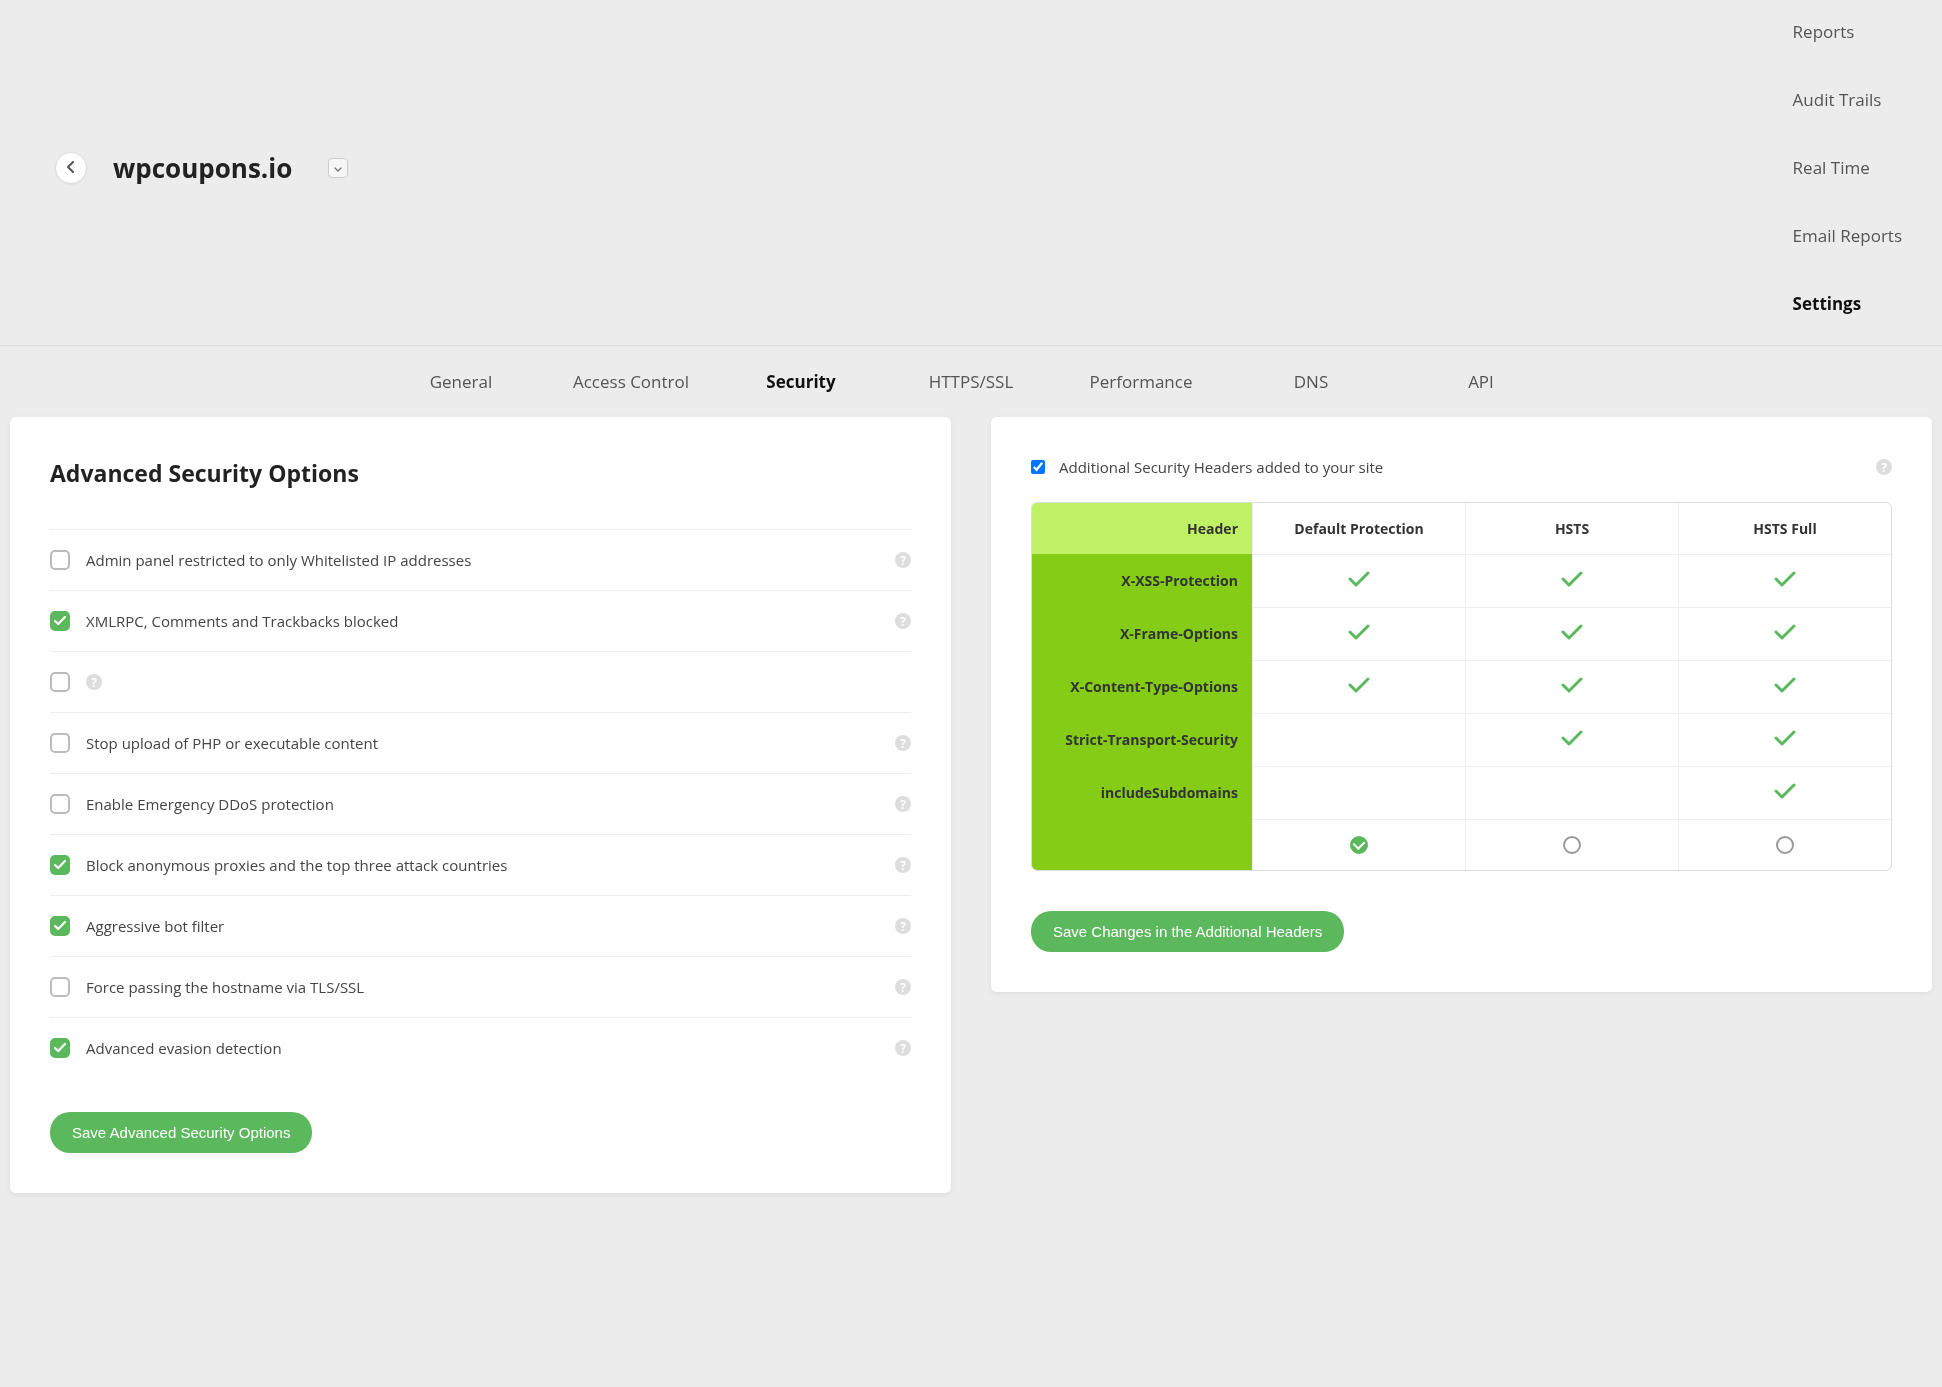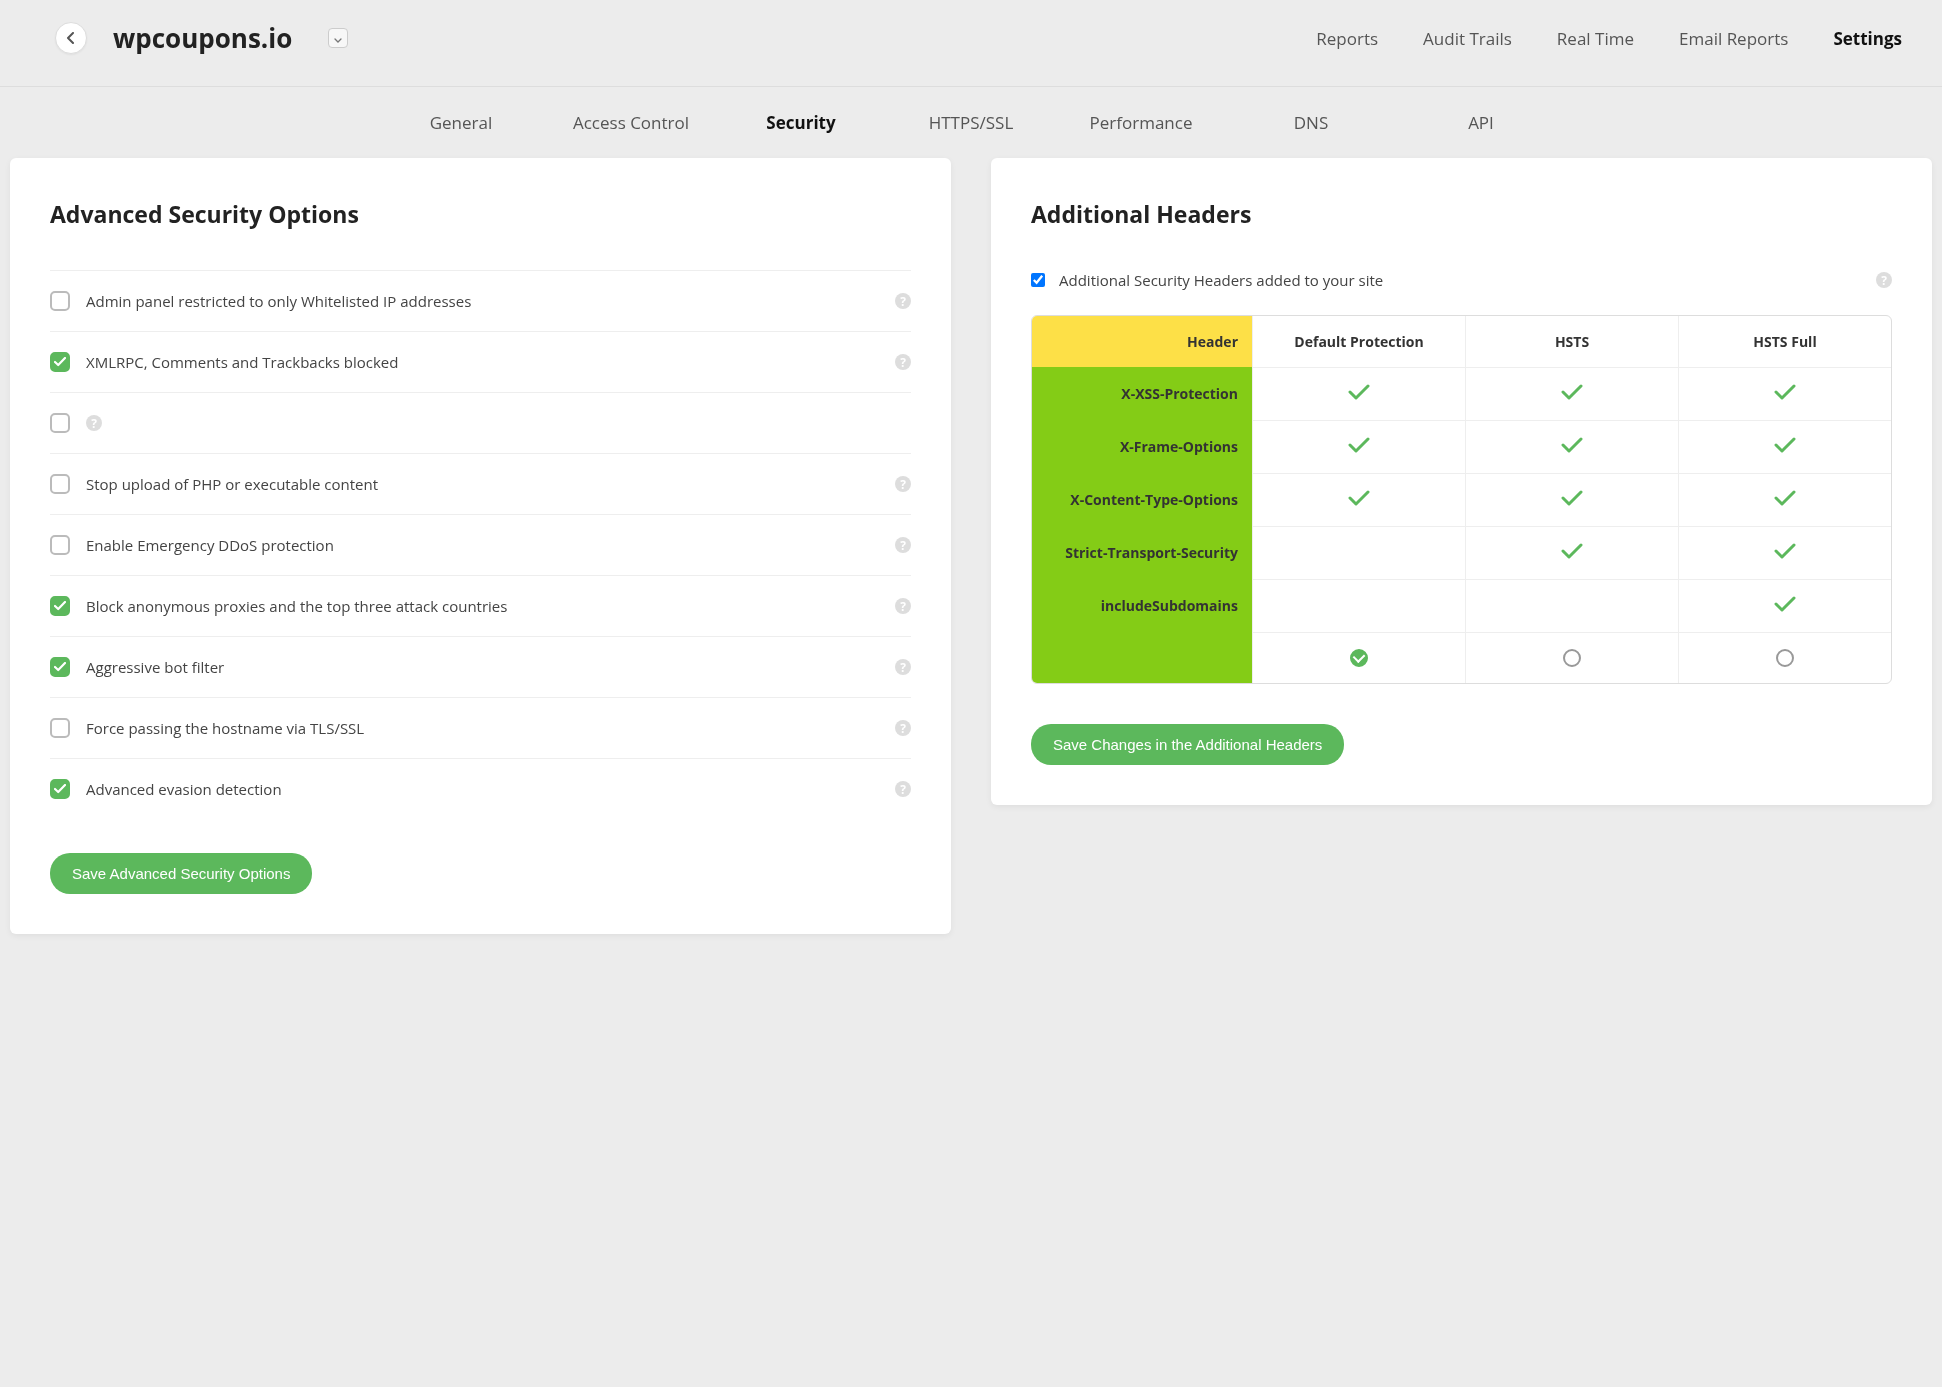--- a/index.html
+++ b/index.html
@@ -36,21 +36,21 @@
     border: 1px solid #ccc;
     border-radius: 4px;
     display: inline-flex;
     align-items: center; justify-content: center;
     margin-left: 10px;
     cursor: pointer;
     background: #f7f7f7;
     vertical-align: middle;
   }
   .site-dropdown svg { width: 8px; height: 6px; }
-  .topnav { display: flex; gap: 45px; }
+  .topnav { display: flex; gap: 45px; flex-direction: column; }
   .topnav-item {
     font-size: 17px;
     color: #555;
     cursor: pointer;
   }
   .topnav-item.active { color: #111; font-weight: 700; }
   .divider { border-top: 1px solid #ddd; }
   .subnav {
     display: flex;
     justify-content: center;
@@ -156,21 +156,21 @@
     text-align: center;
   }
   .ht-hdrcol {
     width: 220px;
     justify-content: flex-end;
     text-align: right;
     padding-right: 14px;
     font-weight: 700;
     background: #84cc16;
   }
-  .ht-row.head .ht-hdrcol { background: #fde047; }
+  .ht-row.head .ht-hdrcol { background: #bef264; }
   .ht-valcol { flex: 1; border-left: 1px solid #eee; }
   .ht-row + .ht-row .ht-valcol { border-top: 1px solid #eee; }
   .check-icon svg { width: 22px; height: 16px; }
   .radio {
     width: 18px; height: 18px;
     border: 2px solid #999;
     border-radius: 50%;
     display: inline-flex;
     align-items: center; justify-content: center;
     cursor: pointer;
@@ -292,21 +292,20 @@
             </svg>
           </span>
           <span class="label">Advanced evasion detection</span>
           <span class="help">?</span>
         </div>
       </div>
     <button class="save-btn">Save Advanced Security Options</button>
   </div>
 
   <div class="panel">
-    <h2>Additional Headers</h2>
 
     <div class="addl-top">
       <input type="checkbox" id="addl-cb" checked="" style="">
       <span class="label">Additional Security Headers added to your site</span>
       <span class="help">?</span>
     </div>
 
     <div class="headers-table" id="headers-table">
         <div class="ht-row head">
           <div class="ht-cell ht-hdrcol">Header</div>

